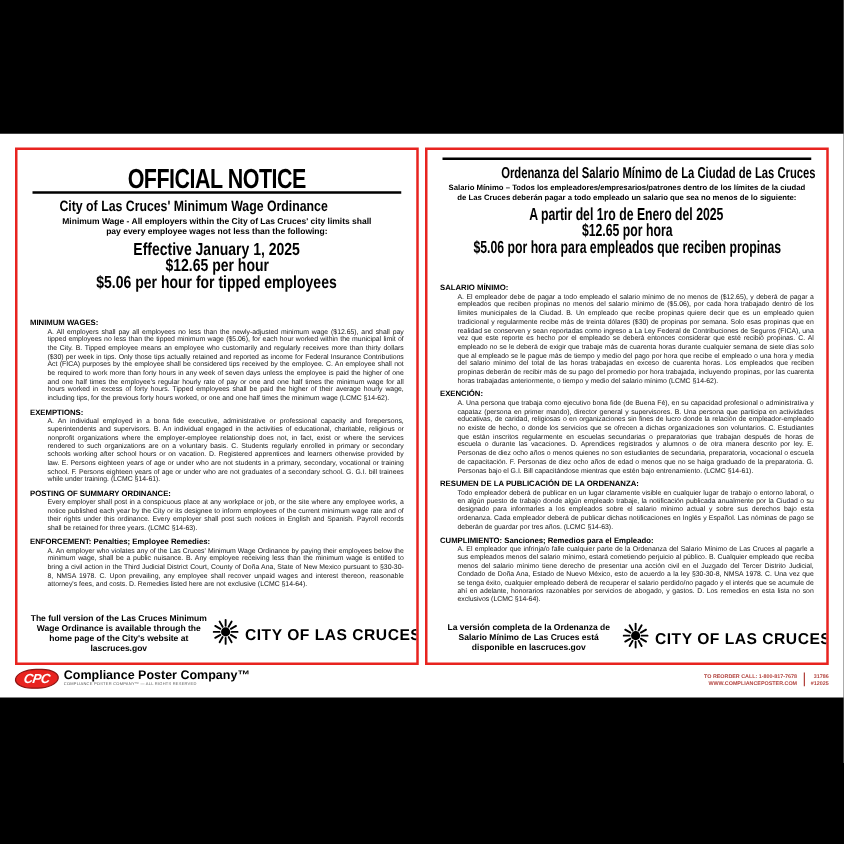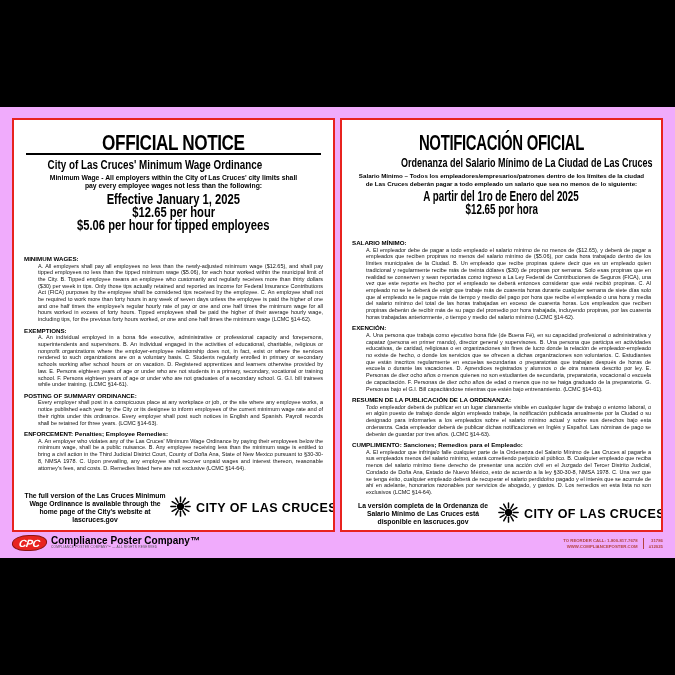--- a/index.html
+++ b/index.html
@@ -7,21 +7,21 @@
   body {
     background:#000;
     font-family:"Liberation Sans", sans-serif;
     position:relative;
     overflow:hidden;
     color:#000;
   }
   .poster {
     position:absolute; left:0; top:107px;
     width:675px; height:451px;
-    background:#f0abfc;
+    background:#ffffff;
   }
   .panels {
     position:absolute; left:12px; top:11px;
     width:651px; height:414px;
     display:flex; gap:5px;
   }
   .panel {
     flex:1 1 0;
     border:2.5px solid #e8231f;
     padding:6px 10px 5px 10px;
@@ -160,34 +160,34 @@
                   <line x1="16.76" y1="9.25" x2="21.53" y2="6.5"></line>
               </g>
             </svg>
           </span>
           <span class="city-name">CITY OF LAS CRUCES</span>
         </div>
       </div>
     </div>
 
     <div class="panel es">
-      <div class="title-wrap">
-        <span class="big-title">NOTIFICACIÓN OFICIAL</span>
-      </div>
       <div class="title-rule"></div>
       <div class="subtitle-wrap">
         <span class="subtitle">Ordenanza del Salario Mínimo de La Ciudad de Las Cruces</span>
       </div>
       <div class="intro">Salario Mínimo – Todos los empleadores/empresarios/patrones dentro de los límites de la ciudad de Las Cruces deberán pagar a todo empleado un salario que sea no menos de lo siguiente:</div>
       <div class="money-block">
         <div class="money">
             <span class="impact">A partir del 1ro de Enero del 2025</span>
           </div>
         <div class="money">
             <span class="impact">$12.65 por hora</span>
+          </div>
+        <div class="money">
+            <span class="impact">$5.06 por hora para empleados que reciben propinas</span>
           </div>
       </div>
       <div class="section">
         <div class="sec-h">SALARIO MÍNIMO:</div>
         <p class="sec-p">A. El empleador debe de pagar a todo empleado el salario mínimo de no menos de ($12.65), y deberá de pagar a empleados que reciben propinas no menos del salario mínimo de ($5.06), por cada hora trabajado dentro de los límites municipales de la Ciudad. B. Un empleado que recibe propinas quiere decir que es un empleado quien tradicional y regularmente recibe más de treinta dólares ($30) de propinas por semana. Solo esas propinas que en realidad se conserven y sean reportadas como ingreso a La Ley Federal de Contribuciones de Seguros (FICA), una vez que este reporte es hecho por el empleado se deberá entonces considerar que esté recibió propinas. C. Al empleado no se le deberá de exigir que trabaje más de cuarenta horas durante cualquier semana de siete días solo que al empleado se le pague más de tiempo y medio del pago por hora que recibe el empleado o una hora y media del salario mínimo del total de las horas trabajadas en exceso de cuarenta horas. Los empleados que reciben propinas deberán de recibir más de su pago del promedio por hora trabajada, incluyendo propinas, por las cuarenta horas trabajadas anteriormente, o tiempo y medio del salario mínimo (LCMC §14-62).</p>
       </div>
       <div class="section">
         <div class="sec-h">EXENCIÓN:</div>
         <p class="sec-p">A. Una persona que trabaja como ejecutivo bona fide (de Buena Fé), en su capacidad profesional o administrativa y capataz (persona en primer mando), director general y supervisores. B. Una persona que participa en actividades educativas, de caridad, religiosas o en organizaciones sin fines de lucro donde la relación de empleador-empleado no existe de hecho, o donde los servicios que se ofrecen a dichas organizaciones son voluntarios. C. Estudiantes que están inscritos regularmente en escuelas secundarias o preparatorias que trabajan después de horas de escuela o durante las vacaciones. D. Aprendices registrados y alumnos o de otra manera descrito por ley. E. Personas de diez ocho años o menos quienes no son estudiantes de secundaria, preparatoria, vocacional o escuela de capacitación. F. Personas de diez ocho años de edad o menos que no se haiga graduado de la preparatoria. G. Personas bajo el G.I. Bill capacitándose mientras que estén bajo entrenamiento. (LCMC §14-61).</p>
       </div>

